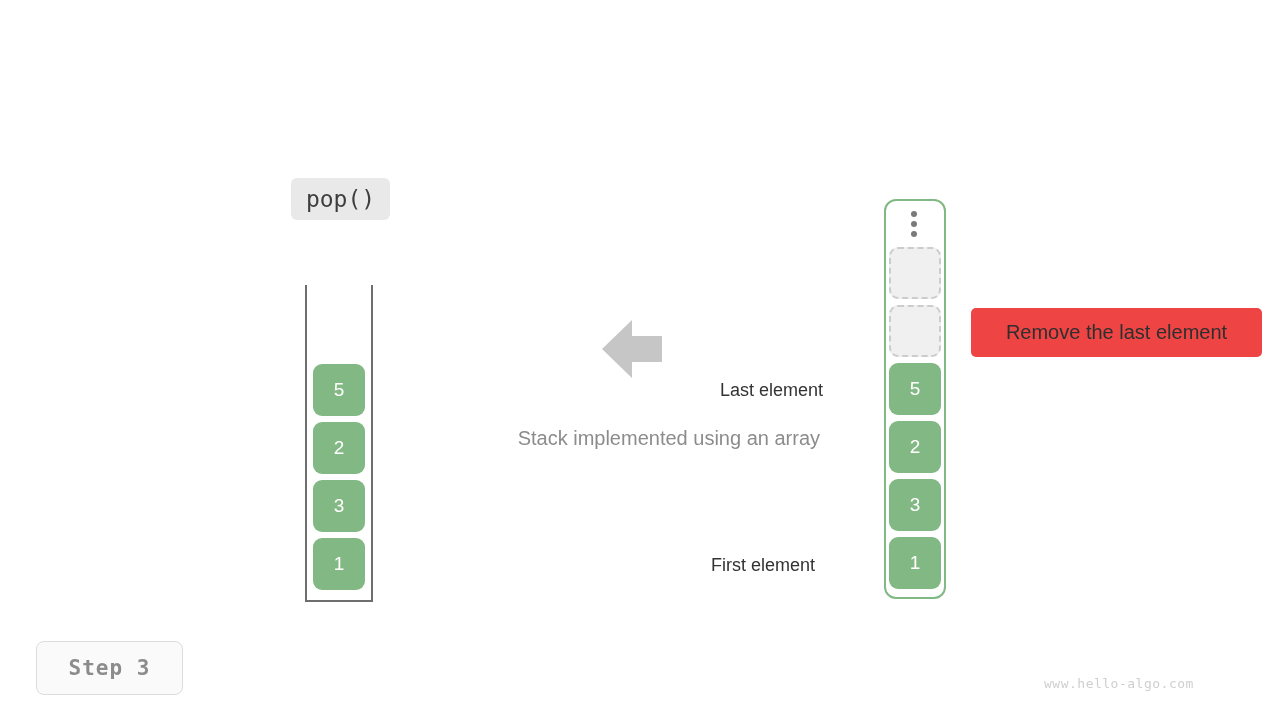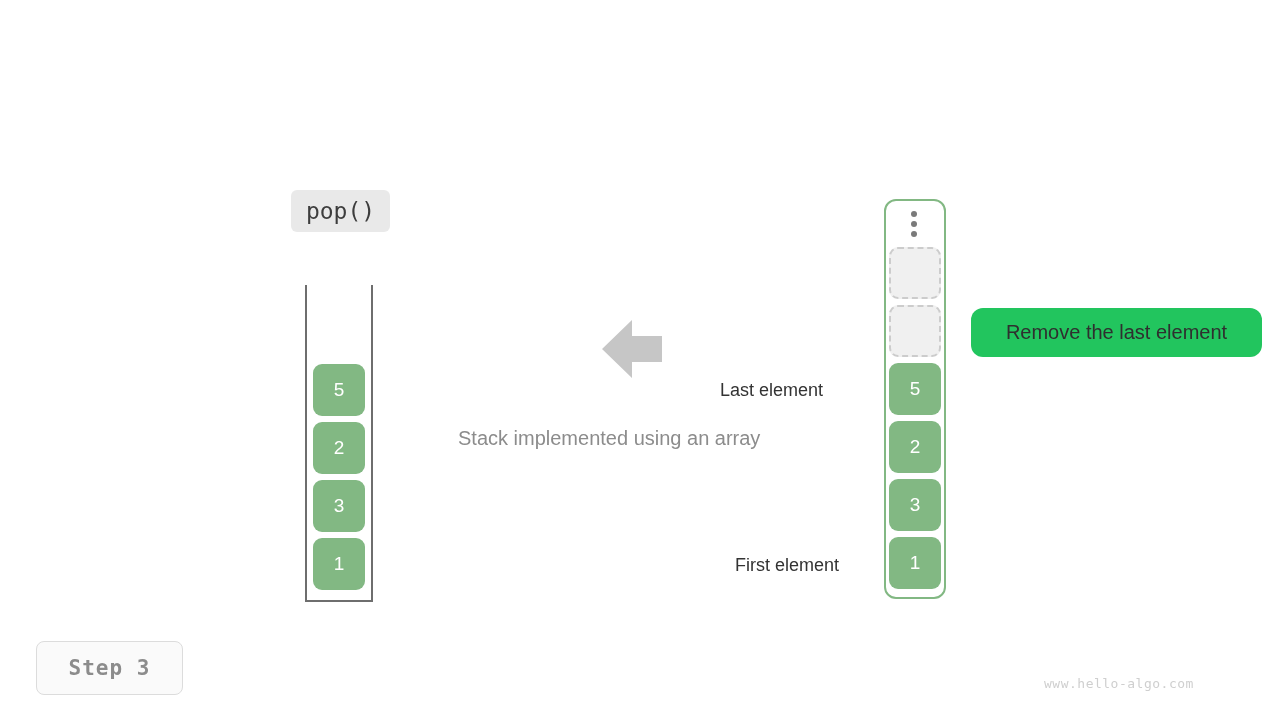--- a/index.html
+++ b/index.html
@@ -12,21 +12,21 @@
     height: 720px;
     position: relative;
     overflow: hidden;
     font-family: "Liberation Sans", sans-serif;
   }
 
   
   .op-label {
     position: absolute;
     left: 291px;
-    top: 190px;
+    top: 178px;
     width: 99px;
     height: 42px;
     background: #e9e9e9;
     border-radius: 6px;
     display: flex;
     align-items: center;
     justify-content: center;
     font-family: "DejaVu Sans Mono", "Liberation Mono", monospace;
     font-size: 23px;
     color: #3d3d3d;
@@ -74,35 +74,35 @@
     width: 60px;
     height: 58px;
   }
 
   
   .caption {
     position: absolute;
     left: 458px;
     top: 427px;
     width: 362px;
-    text-align: left;
+    text-align: right;
     font-size: 20px;
     color: #8c8c8c;
   }
 
   
   .annot {
     position: absolute;
     font-size: 18px;
     font-weight: normal;
     color: #333333;
     white-space: nowrap;
   }
   .annot-last { left: 720px; top: 380px; }
-  .annot-first { left: 735px; top: 555px; }
+  .annot-first { left: 711px; top: 555px; }
 
   
   .array-box {
     position: absolute;
     left: 884px;
     top: 199px;
     width: 62px;
     height: 400px;
     border: 2px solid #82b883;
     border-radius: 12px;
@@ -141,22 +141,22 @@
     box-sizing: border-box;
   }
 
   
   .bubble {
     position: absolute;
     left: 971px;
     top: 308px;
     width: 291px;
     height: 49px;
-    background: #22c55e;
-    border-radius: 12px;
+    background: #ef4444;
+    border-radius: 5px;
     display: flex;
     align-items: center;
     justify-content: center;
     font-size: 20px;
     color: #2f2f2f;
   }
 
   
   .step-badge {
     position: absolute;

